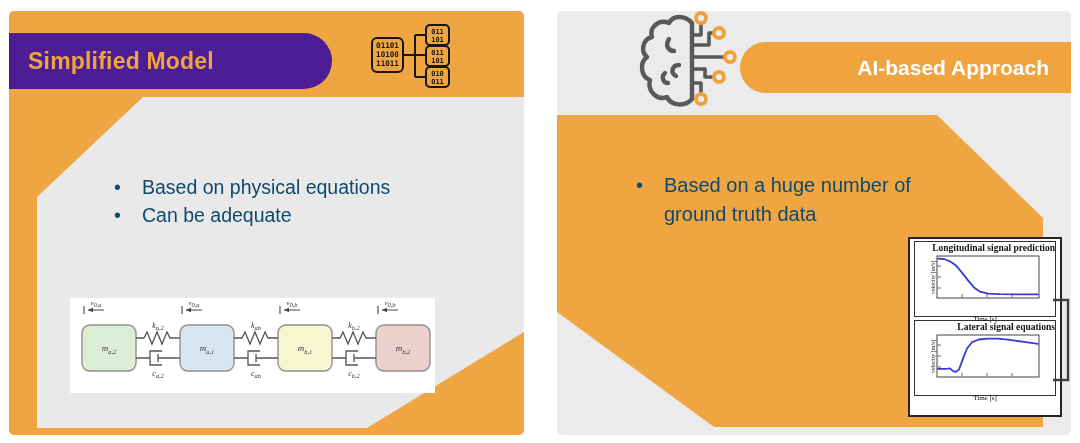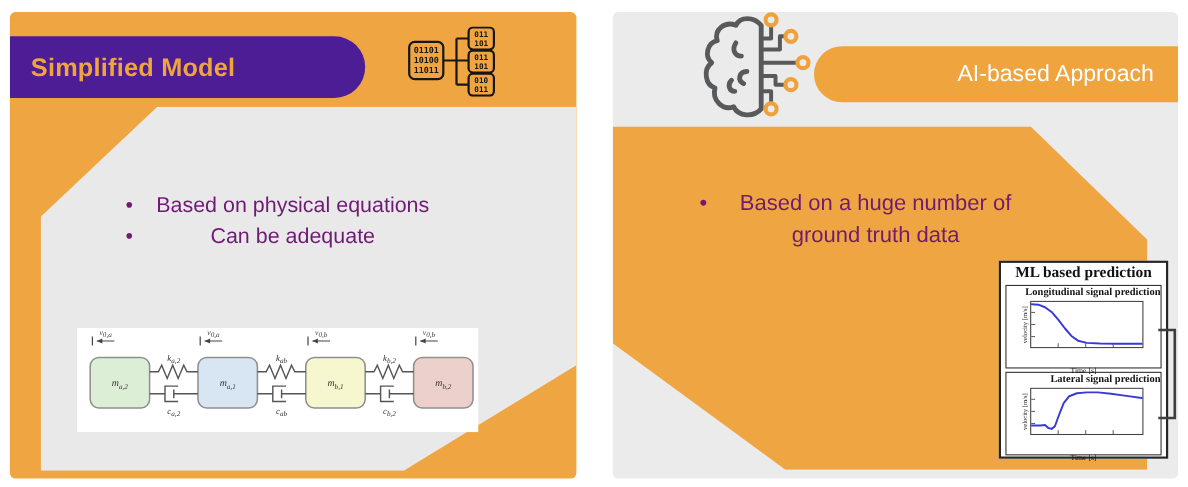--- a/index.html
+++ b/index.html
@@ -15,21 +15,21 @@
   .lp-title{display:block;line-height:56px;padding-left:19px;font-size:23px;font-weight:bold;
       color:#f0a43c;letter-spacing:0.2px;}
   .binary-icon{position:absolute;left:361px;top:13px;width:84px;height:64px;}
   .binary-icon rect{fill:none;stroke:#161616;stroke-width:2;}
   .binary-icon path{fill:none;stroke:#161616;stroke-width:2;}
   .binary-icon text{font-family:"DejaVu Sans Mono",monospace;font-weight:bold;fill:#161616;
       text-anchor:middle;}
   .bin-src{font-size:7.6px;}
   .bin-leaf{font-size:7px;}
   .bullets{list-style:none;margin:0;padding:0;position:absolute;}
-  .bullets li{position:relative;padding-left:37px;color:#701a75;text-align:center;}
+  .bullets li{position:relative;padding-left:37px;color:#0c4a6e;}
   .bullets li::before{content:"\2022";position:absolute;left:9px;}
   .bullets.lb{left:96px;top:162px;}
   .bullets.lb li{font-size:19.5px;line-height:28px;white-space:nowrap;}
   .bullets.rb{left:70px;top:160px;}
   .bullets.rb li{font-size:20px;line-height:29px;max-width:264px;}
   .model-diagram{position:absolute;left:61px;top:287px;width:365px;height:95px;}
   .model-diagram .mass{stroke:#8f8f8f;stroke-width:1.4;}
   .model-diagram .wire{fill:none;stroke:#555;stroke-width:1.3;}
   .model-diagram text{font-family:"Liberation Serif",serif;font-style:italic;fill:#333;
       text-anchor:middle;}
@@ -39,21 +39,21 @@
   .vel{font-size:7px;}
   .model-diagram .vmark{fill:none;stroke:#444;stroke-width:1.1;}
   .model-diagram .vhead{fill:#444;stroke:none;}
   
   .panel.right{left:557px;width:514px;background:#ebebeb;}
   .rp-orange{position:absolute;inset:0;background:#efa541;
       clip-path:polygon(0 104px,380px 104px,486px 207px,486px 416px,157px 416px,0 301px);}
   .rp-pill{position:absolute;left:183px;right:0;top:31px;height:51px;background:#efa43e;
       border-radius:26px 0 0 26px;}
   .rp-title{display:block;line-height:51px;text-align:right;padding-right:22px;font-size:21px;
-      font-weight:normal;color:#ffffff;}
+      font-weight:bold;color:#ffffff;}
   .brain-icon{position:absolute;left:78px;top:0;width:115px;height:100px;}
   .brain-icon .br{fill:none;stroke:#58595b;stroke-width:4.4;stroke-linecap:round;stroke-linejoin:round;}
   .brain-icon .wire{fill:none;stroke:#58595b;stroke-width:3.6;stroke-linecap:round;stroke-linejoin:round;}
   .brain-icon .node{fill:none;stroke:#efa23c;stroke-width:3.8;}
   .ml-box{position:absolute;left:351px;top:226px;width:154px;height:180px;background:#ffffff;
       border:2px solid #262626;box-sizing:border-box;z-index:5;font-family:"Liberation Serif",serif;
       color:#111;}
   .ml-title{font-weight:bold;font-size:14px;text-align:center;margin-top:2px;}
   .ml-card{border:1.5px solid #333;margin:2px 4px 3px 4px;height:76px;box-sizing:border-box;
       background:#fff;}
@@ -165,37 +165,36 @@
 
     <div class="rp-pill">
       <span class="rp-title">AI-based Approach</span>
     </div>
 
     <ul class="bullets rb">
       <li>Based on a huge number of ground truth data</li>
     </ul>
 
     <div class="ml-box">
-      <div class="ml-title">ML based prediction</div>
 
       <div class="ml-card">
         <div class="ml-card-title">Longitudinal signal prediction</div>
         <div class="ml-chart-row">
           <span class="ml-ylabel">velocity [m/s]</span>
           <svg class="mini-chart" viewBox="0 0 104 44">
               <rect x="1" y="1" width="102" height="42" fill="#ffffff" stroke="#444" stroke-width="1"></rect>
               <path d="M26 42.5 V39 M51 42.5 V39 M76 42.5 V39 M1.5 11 H5 M1.5 22 H5 M1.5 33 H5" stroke="#444" stroke-width="0.8" fill="none"></path>
               <polyline points="2.0,3.6 8.0,4.0 14.0,6.3 20.0,10.6 26.0,17.6 32.0,25.4 38.0,32.4 44.0,36.7 52.0,38.7 64.0,39.2 80.0,39.4 102.0,39.4" fill="none" stroke="#3a3ad6" stroke-width="1.8" stroke-linejoin="round" stroke-linecap="round"></polyline>
             </svg>
         </div>
         <div class="ml-xlabel">Time [s]</div>
       </div>
 
       <div class="ml-card">
-        <div class="ml-card-title">Lateral signal prediction</div>
+        <div class="ml-card-title">Lateral signal equations</div>
         <div class="ml-chart-row">
           <span class="ml-ylabel">velocity [m/s]</span>
           <svg class="mini-chart" viewBox="0 0 104 44">
               <rect x="1" y="1" width="102" height="42" fill="#ffffff" stroke="#444" stroke-width="1"></rect>
               <path d="M26 42.5 V39 M51 42.5 V39 M76 42.5 V39 M1.5 11 H5 M1.5 22 H5 M1.5 33 H5" stroke="#444" stroke-width="0.8" fill="none"></path>
               <polyline points="2.0,34.8 10.0,34.8 14.0,34.4 17.0,37.1 20.0,37.9 23.0,35.5 27.0,24.6 31.0,14.5 36.0,8.2 43.0,5.5 52.0,4.7 62.0,4.7 74.0,5.9 88.0,7.9 102.0,9.8" fill="none" stroke="#3a3ad6" stroke-width="1.8" stroke-linejoin="round" stroke-linecap="round"></polyline>
             </svg>
         </div>
         <div class="ml-xlabel">Time [s]</div>
       </div>

